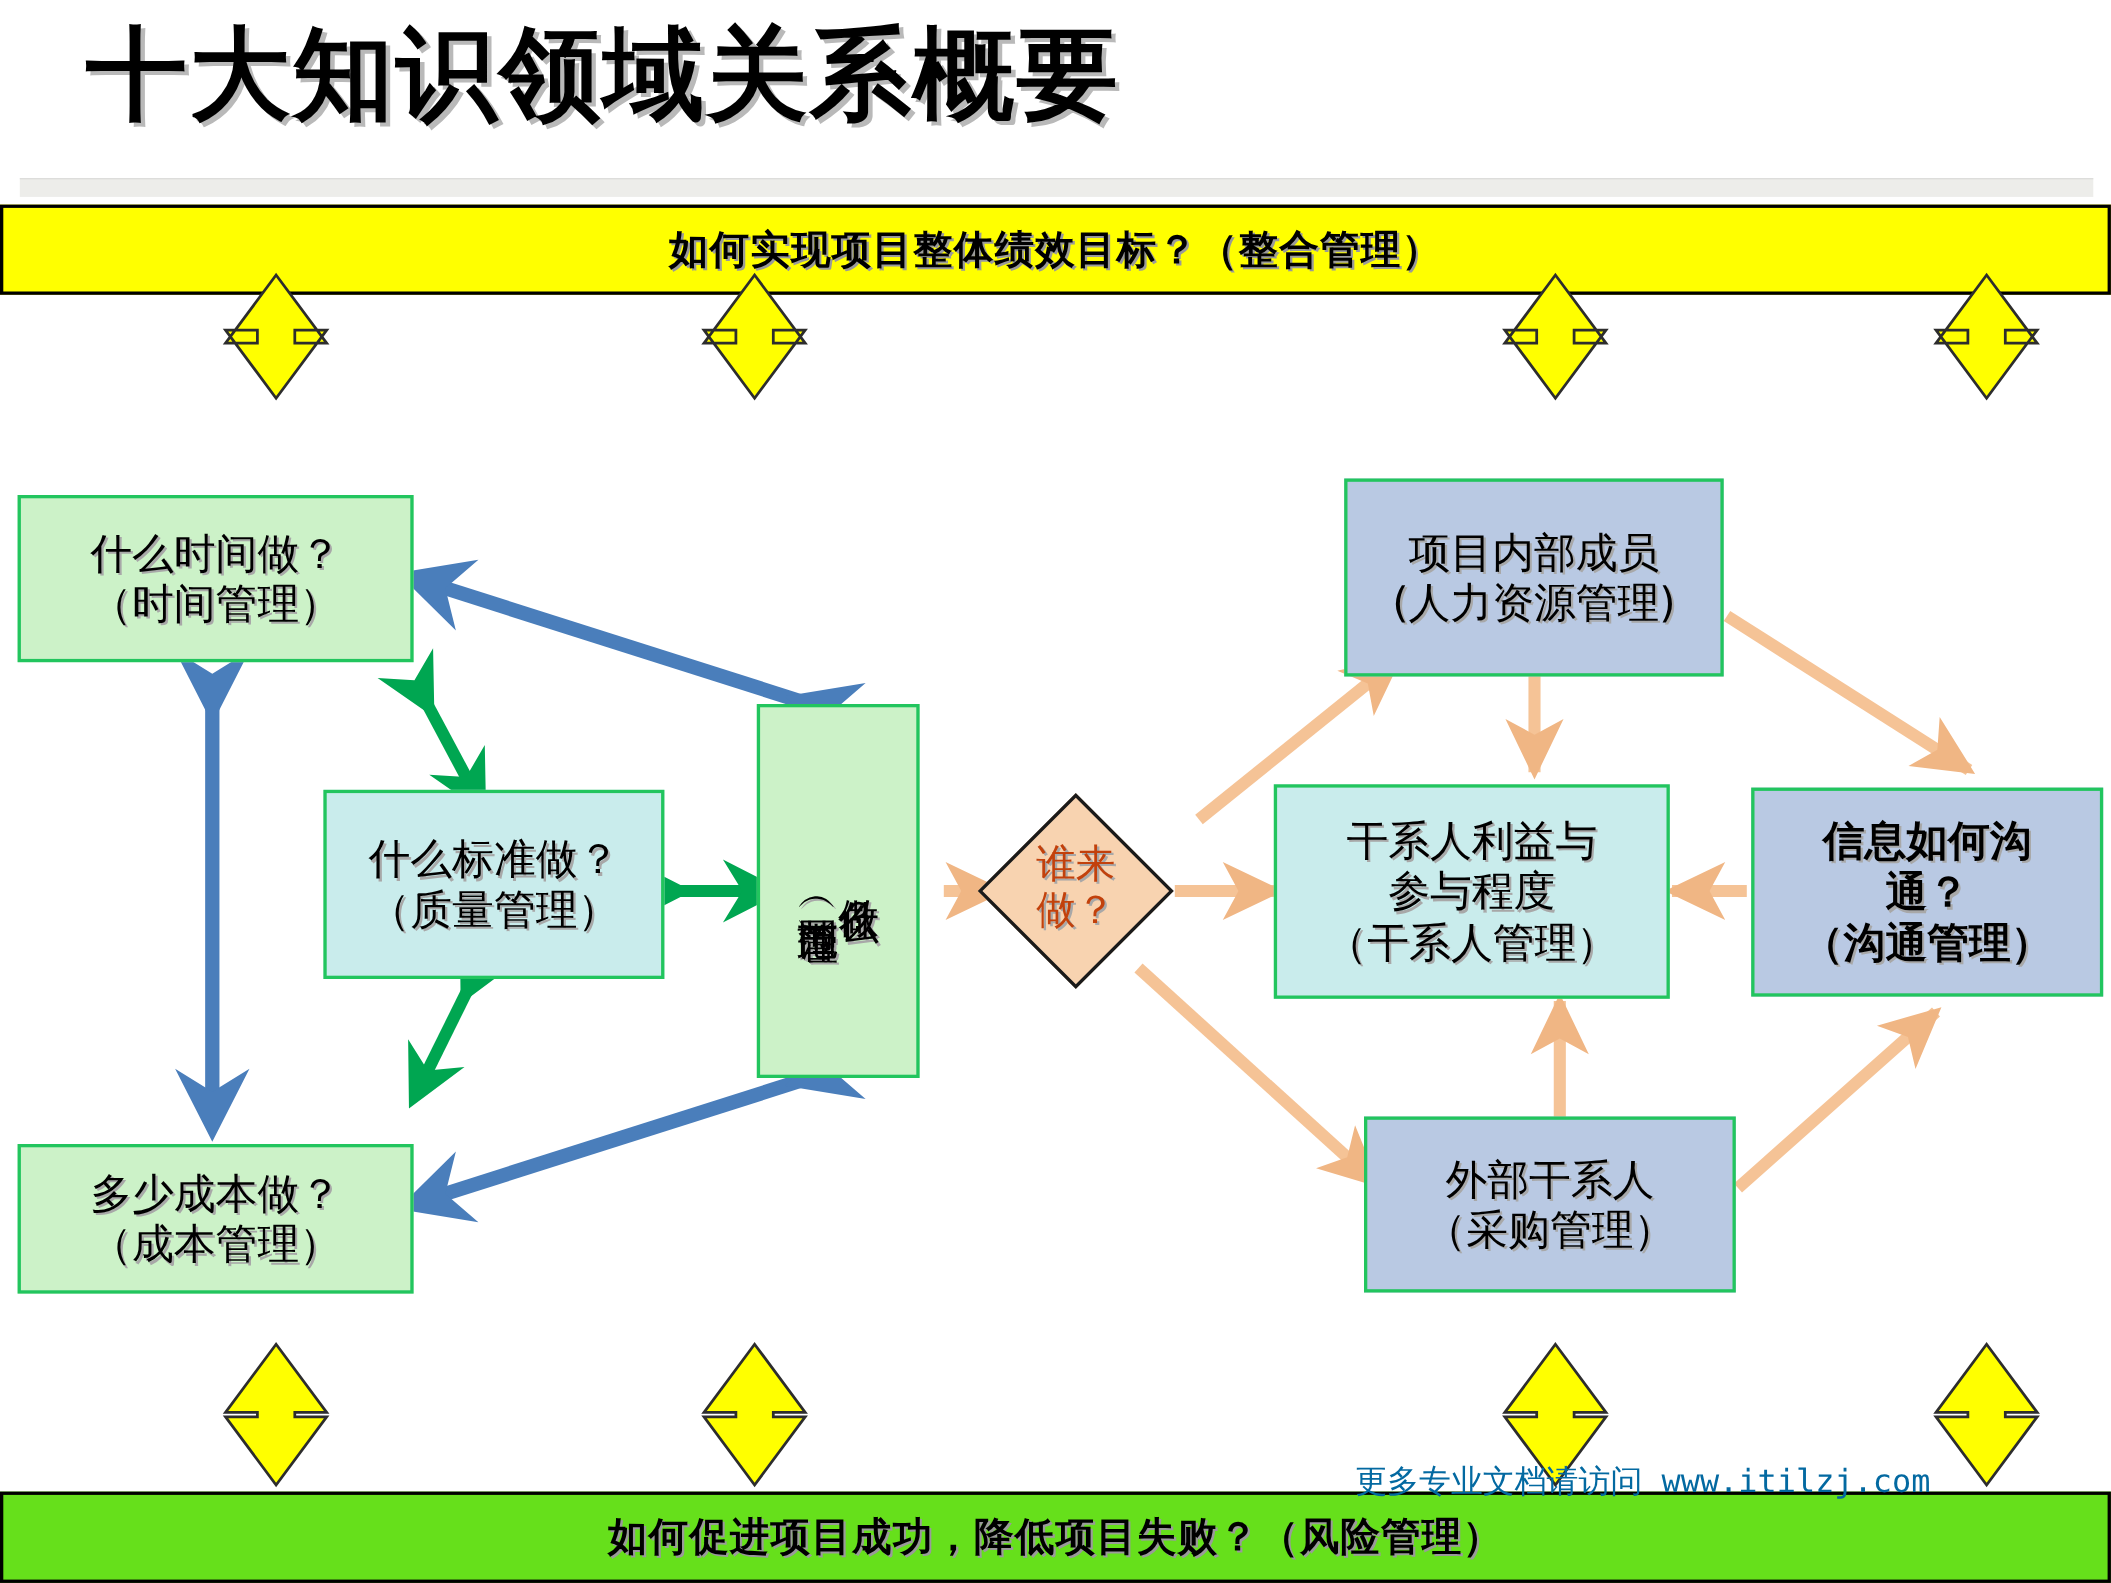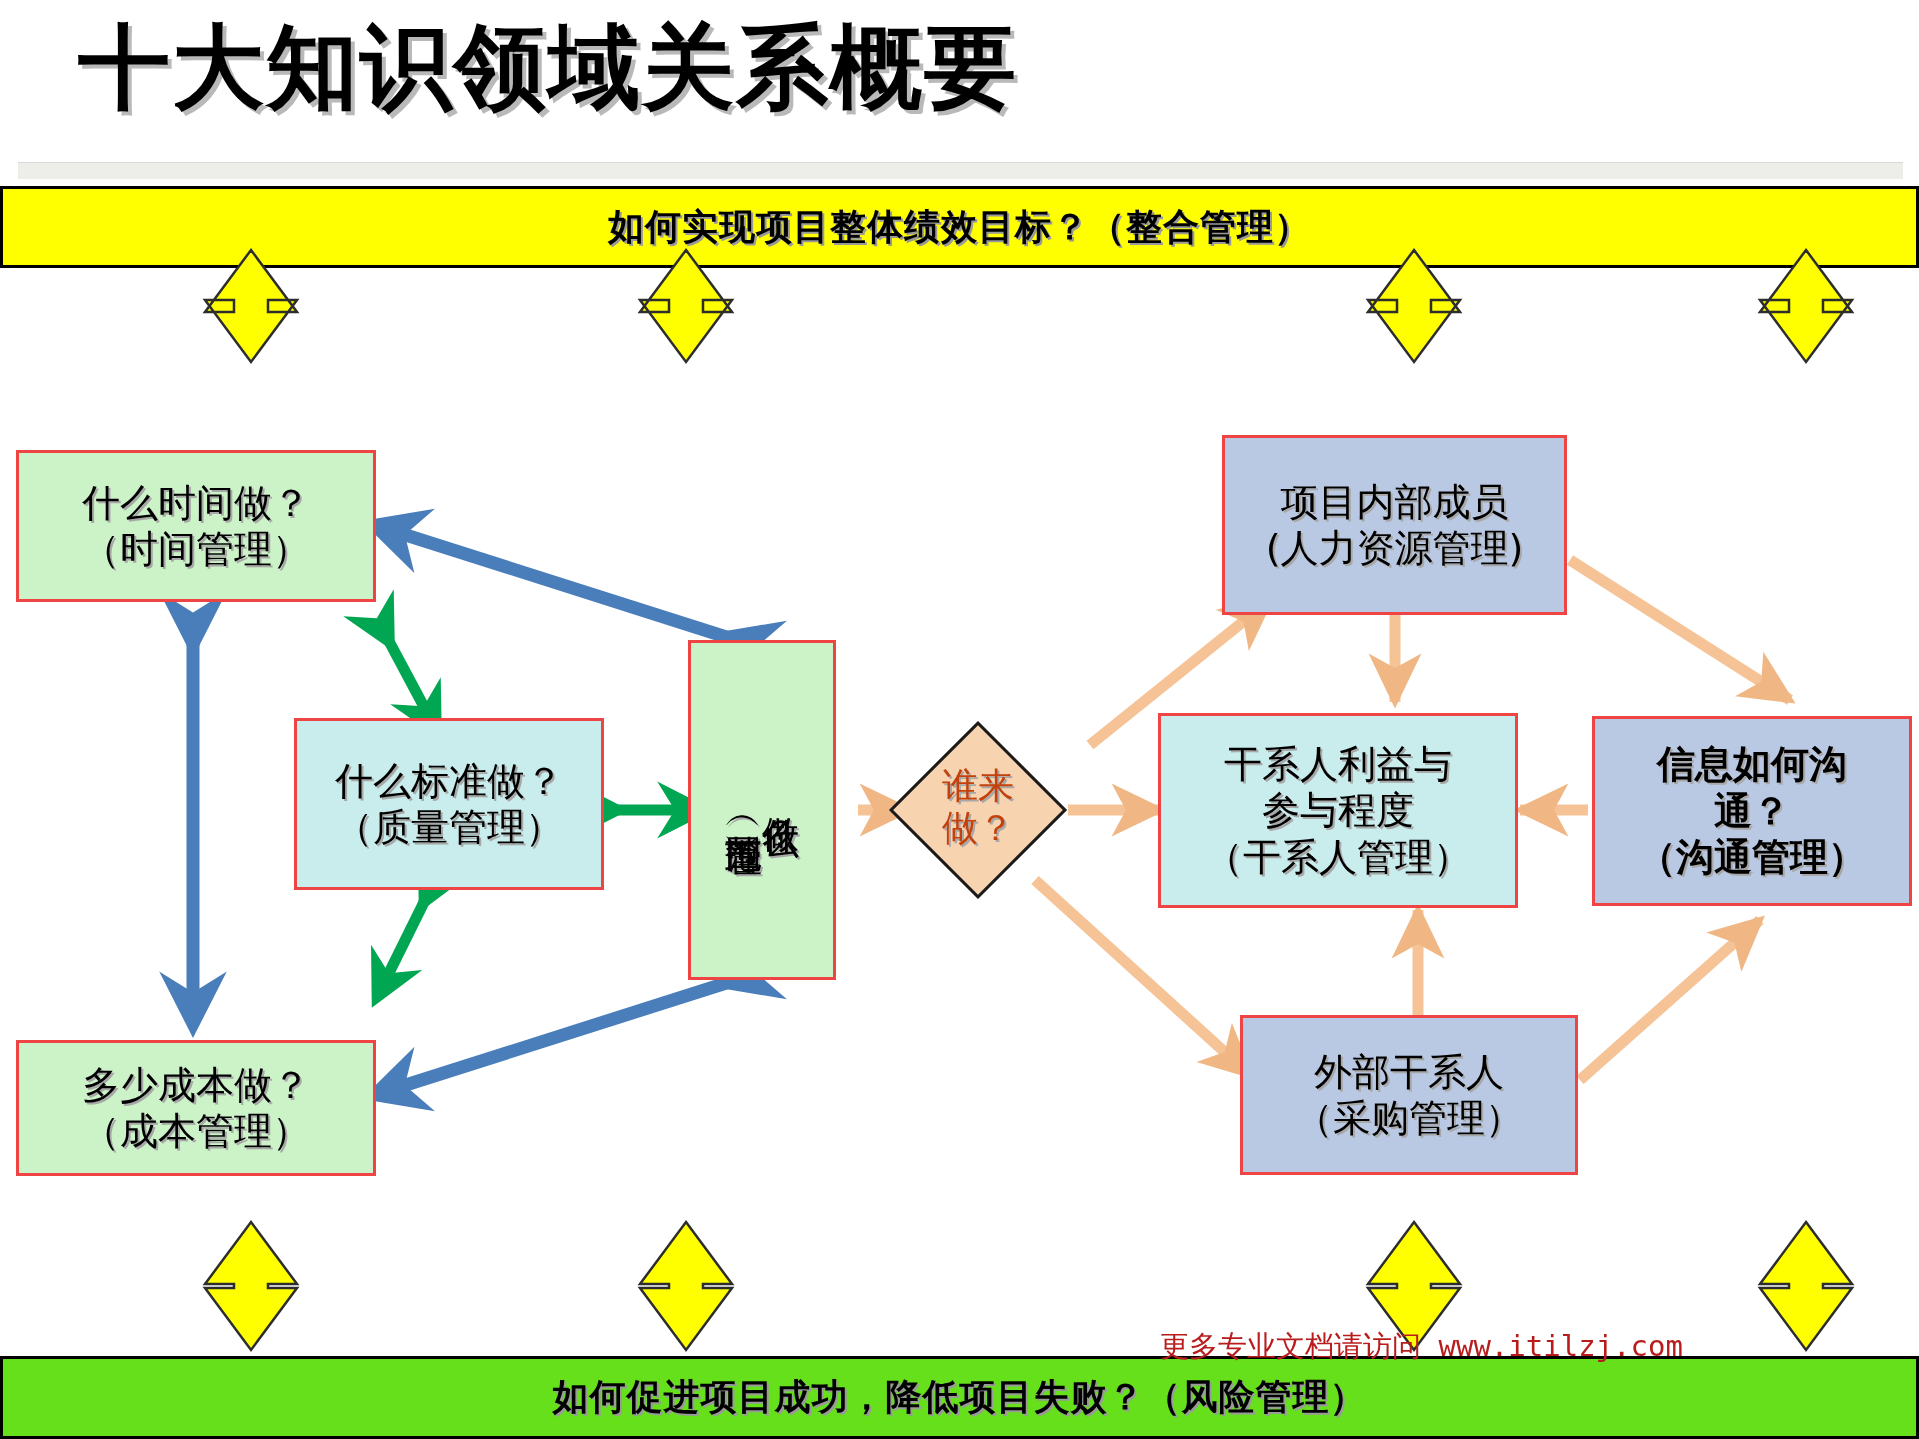--- a/index.html
+++ b/index.html
@@ -60,21 +60,21 @@
   }
   .banner-bottom {
     left: 0px; top: 1356px;
     width: 1919px; height: 83px;
     background: #66e01b;
   }
   
   .box {
     position: absolute;
     box-sizing: border-box;
-    border: 3px solid #ef4444;
+    border: 3px solid #22c55e;
     display: flex;
     flex-direction: column;
     align-items: center;
     justify-content: center;
     text-align: right;
     font-size: 38px;
     font-weight: normal;
     color: #000000;
     line-height: 1.22;
     text-shadow: 2px 2px 0 #a8a8a8;
@@ -117,25 +117,25 @@
     font-size: 36px;
     color: #c2410c;
     line-height: 1.18;
     text-shadow: 2px 2px 0 #a8a8a8;
     z-index: 7;
     pointer-events: none;
   }
   
   .watermark {
     position: absolute;
-    left: 1160px;
+    left: 1232px;
     top: 1327px;
     font-family: "DejaVu Sans Mono", "Liberation Mono", monospace;
     font-size: 29px;
-    color: #b91c1c;
+    color: #0369a1;
     white-space: nowrap;
     z-index: 9;
   }
   svg.overlay {
     position: absolute;
     left: 0; top: 0;
     width: 1919px; height: 1439px;
     z-index: 3;
     pointer-events: none;
   }

